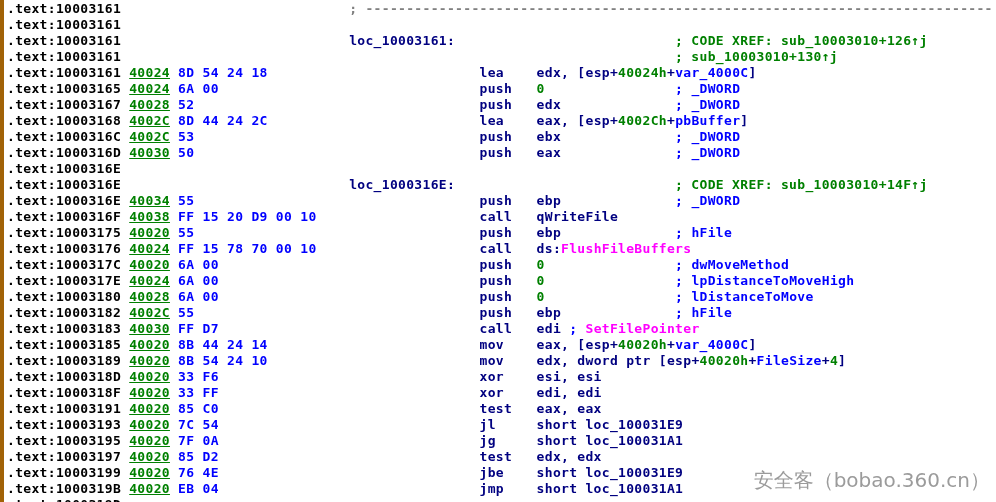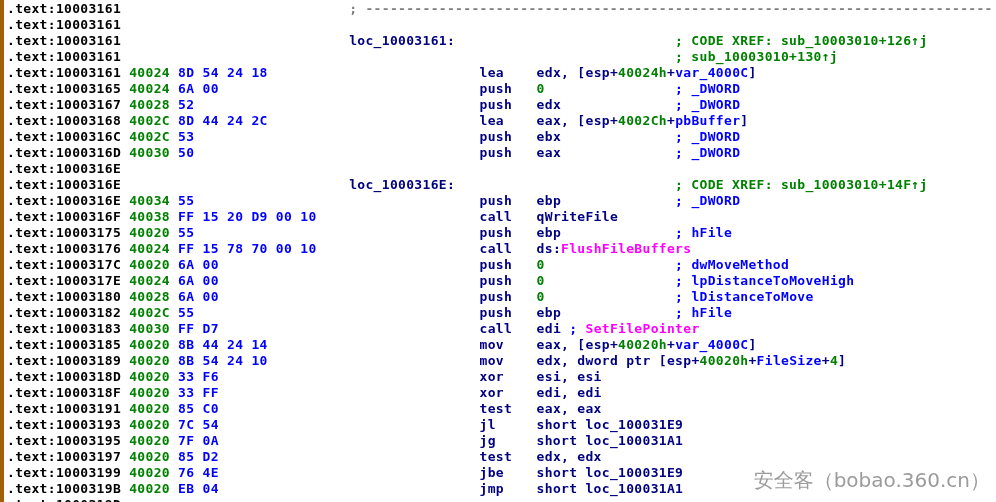--- a/index.html
+++ b/index.html
@@ -15,21 +15,21 @@
     font-weight:bold;
     font-size:13px;
     letter-spacing:0.32px;
     line-height:16px;
     white-space:pre;
     overflow:hidden;
     cursor:text;
   }
   .line{height:16px;}
   .c-addr {color:var(--c-addr,  #000000);}
-  .c-off  {color:var(--c-off,   #008000);}
+  .c-off  {color:var(--c-off,   #008000);text-decoration:underline;}
   .c-bytes{color:var(--c-bytes, #0000ff);}
   .c-code {color:var(--c-code,  #000080);}
   .c-num  {color:var(--c-num,   #008000);}
   .c-dummy{color:var(--c-dummy, #0000ff);}
   .c-cmt  {color:var(--c-cmt,   #0000ff);}
   .c-xref {color:var(--c-xref,  #008000);text-align:center;}
   .c-imp  {color:var(--c-imp,   #ff00ff);}
   .c-sep  {color:var(--c-sep,   #808080);}
   #watermark{
     position:absolute;

